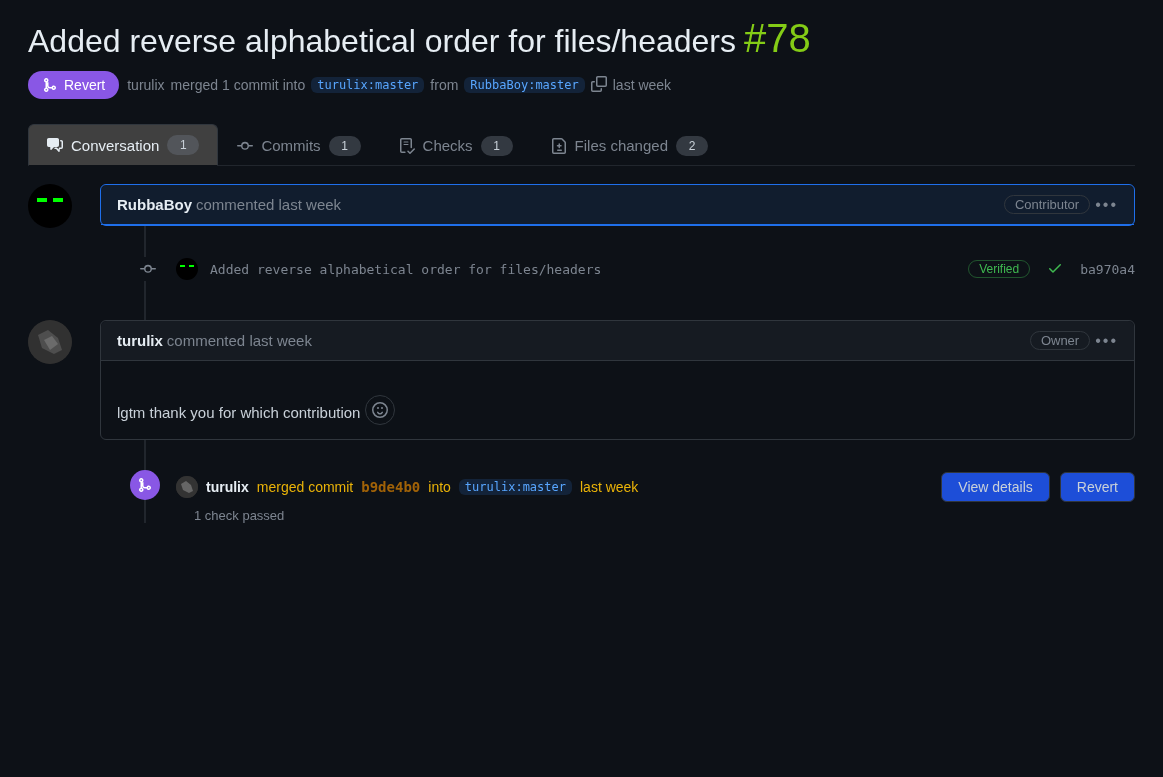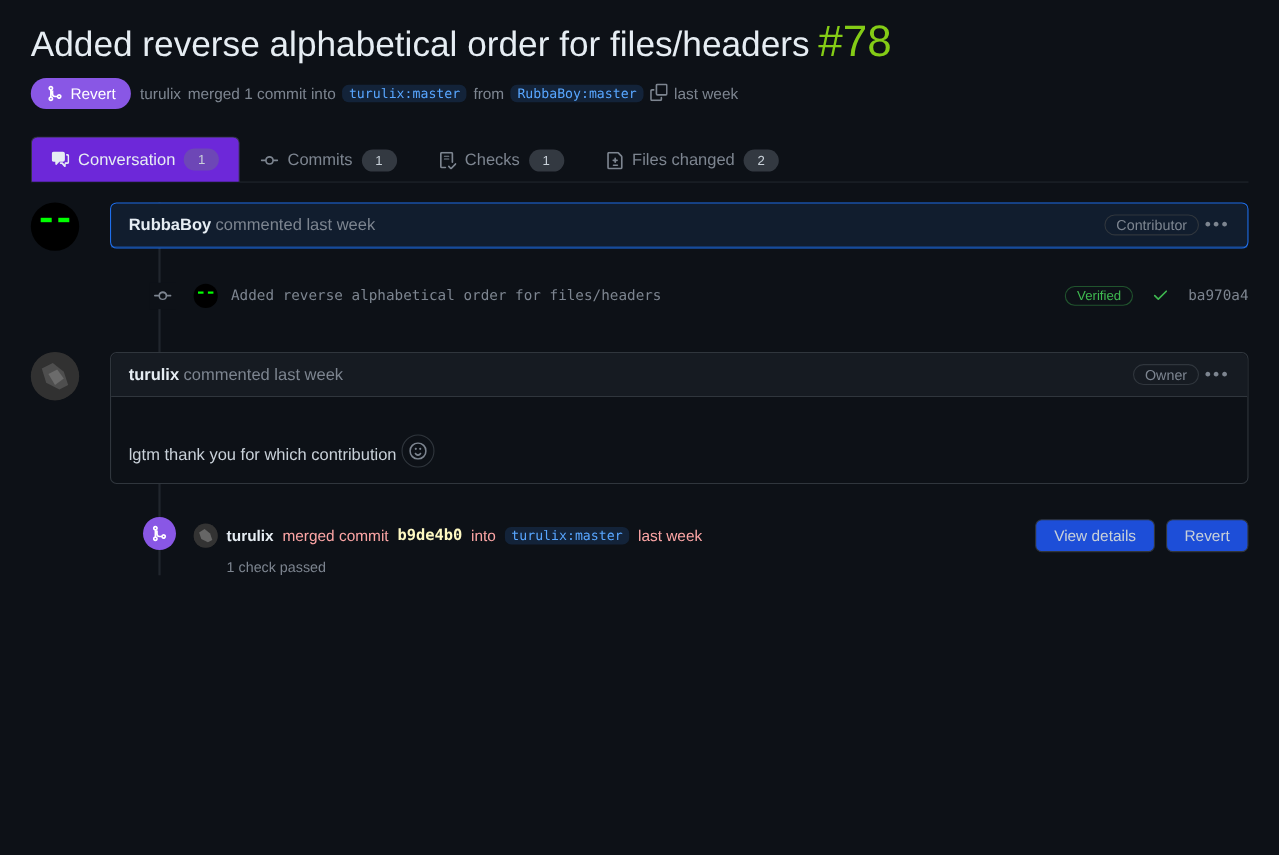--- a/index.html
+++ b/index.html
@@ -80,21 +80,21 @@
     padding: 10px 18px;
     color: #7d8590;
     cursor: pointer;
     font-size: 15px;
     border: 1px solid transparent;
     border-bottom: none;
     position: relative;
     top: 1px;
   }
   .tab.active {
-    background: #6d28d9;
+    background: #404040;
     border: 1px solid #30363d;
     border-bottom: 1px solid #0d1117;
     border-radius: 6px 6px 0 0;
     color: #e6edf3;
     text-align: right;
   }
   .counter {
     background: rgba(110,118,129,0.4);
     color: #c9d1d9;
     border-radius: 999px;
@@ -326,25 +326,25 @@
     flex-shrink: 0;
     display:flex;
     align-items:center;
     justify-content:center;
   }
   .merge-user {
     color: #e6edf3;
     font-weight: 600;
   }
   .merge-text {
-    color: #fca5a5;
+    color: #eab308;
   }
   .commit-sha-b {
     font-family: ui-monospace, SFMono-Regular, "SF Mono", Menlo, Consolas, monospace;
-    color: #fef9c3;
+    color: #a16207;
     font-weight: 600;
   }
   .merge-buttons {
     margin-left: auto;
     display: flex;
     gap: 10px;
   }
   .btn {
     background: #1d4ed8;
     border: 1px solid #30363d;
@@ -352,21 +352,21 @@
     padding: 6px 16px;
     border-radius: 6px;
     cursor: pointer;
     font-size: 14px;
     font-weight: 500;
   }
   .check-passed {
     color: #7d8590;
     font-size: 13px;
     margin-top: 6px;
-    margin-left: 30px;
+    margin-left: 18px;
   }
 </style>
 </head>
 <body>
 
 <div class="container">
 
   <div class="pr-title-row">
     <span class="pr-title">Added reverse alphabetical order for files/headers</span>
     <span class="pr-number">#78</span>

